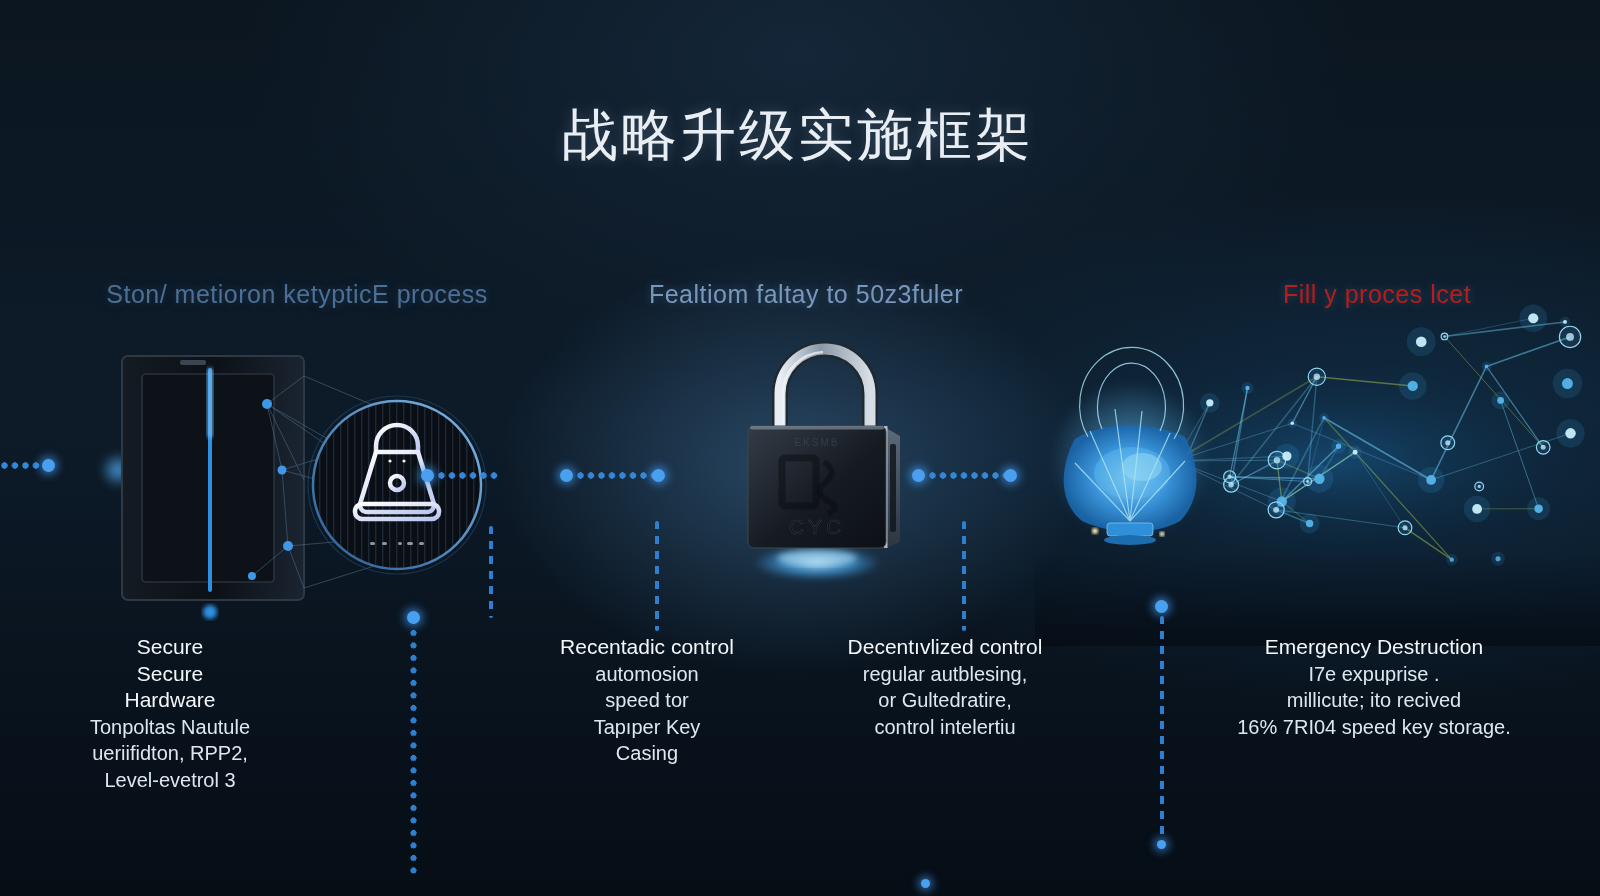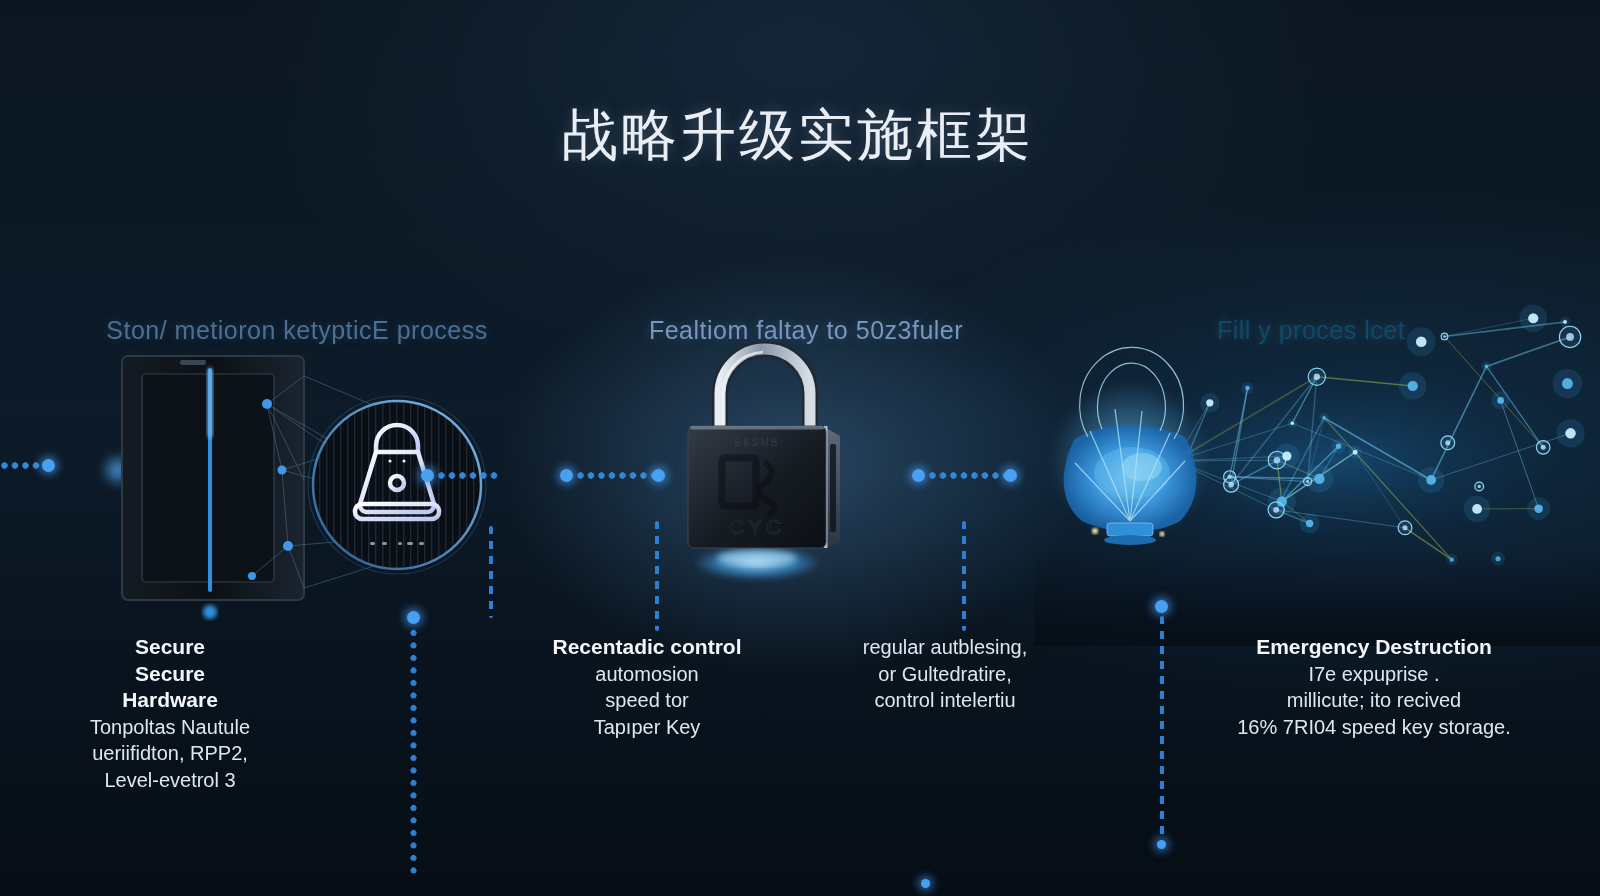--- a/index.html
+++ b/index.html
@@ -11,35 +11,35 @@
       radial-gradient(760px 360px at 86% 50%, rgba(18,58,90,.55) 0%, rgba(6,12,20,0) 72%),
       radial-gradient(900px 520px at 50% 6%, #142638 0%, rgba(10,20,32,0) 62%),
       linear-gradient(180deg,#0b1620 0%, #0d1b29 46%, #060d15 100%);
   }
   .abs{position:absolute;}
   .title{
     position:absolute;top:60px;left:0;width:1596px;text-align:center;
     font-size:56px;font-weight:500;letter-spacing:3px;color:#e9eef4;
     text-shadow:0 0 14px rgba(180,210,240,.25);
   }
-  .col-header{position:absolute;top:280px;font-size:25px;font-weight:400;letter-spacing:.5px;white-space:nowrap;transform:translateX(-50%);margin-top:36px;}
+  .col-header{position:absolute;top:280px;font-size:25px;font-weight:400;letter-spacing:.5px;white-space:nowrap;transform:translateX(-50%);}
   .col-header.h1{left:297px;color:#4c7095;text-shadow:0 0 10px rgba(70,120,170,.35);}
   .col-header.h2{left:806px;color:#7897bc;text-shadow:0 0 10px rgba(110,150,200,.35);}
-  .col-header.h3{left:1311px;color:#0c4a6e;text-shadow:0 0 10px rgba(140,165,190,.3);}
+  .col-header.h3{left:1377px;color:#b91c1c;text-shadow:0 0 10px rgba(140,165,190,.3);}
 
   
   .dots-h{position:absolute;height:9px;background-image:radial-gradient(circle at 4.5px 4.5px,#3487d8 3px,rgba(0,0,0,0) 3.4px);background-size:10.5px 9px;background-repeat:repeat-x;}
   .dots-v{position:absolute;width:9px;background-image:radial-gradient(circle at 4.5px 5px,#2f7fd0 2.9px,rgba(0,0,0,0) 3.3px);background-size:9px 12.5px;background-repeat:repeat-y;}
   .dash-v{position:absolute;width:4px;border-radius:2px;background-image:repeating-linear-gradient(180deg,#2f7fd0 0 8px,rgba(0,0,0,0) 8px 15px);}
   .bigdot{position:absolute;width:13px;height:13px;border-radius:50%;background:#4aa0f0;box-shadow:0 0 9px 3px rgba(64,150,235,.65);}
   .bigdot.sm{width:9px;height:9px;}
 
   
   .tb{position:absolute;top:634px;text-align:center;color:#dfe7ee;font-size:20px;line-height:26.5px;font-weight:400;}
-  .tb .bold{font-size:21px;color:#f4f7fa;font-weight:700;}
+  .tb .bold{font-size:21px;color:#f4f7fa;font-weight:400;}
   .tb1{left:30px;width:280px;}
   .tb2{left:518px;width:258px;}
   .tb3{left:806px;width:278px;}
   .tb4{left:1175px;width:398px;}
 
   svg{display:block;}
 </style>
 </head>
 <body>
 
@@ -136,21 +136,21 @@
         <rect x="278" y="212" width="5" height="3" rx="1.5"></rect>
           <rect x="290" y="212" width="5" height="3" rx="1.5"></rect>
         <rect x="306" y="212" width="4" height="3" rx="1.5"></rect>
           <rect x="315" y="212" width="6" height="3" rx="1.5"></rect>
         <rect x="327" y="212" width="5" height="3" rx="1.5"></rect>
       </g>
     </g>
   </svg>
 </div>
 
-<div class="abs" style="left:660px;top:336px;">
+<div class="abs" style="left:720px;top:336px;">
   <svg width="210" height="260" viewBox="0 0 210 260">
     <defs>
       <linearGradient id="shackleG" x1="0" y1="0" x2="1" y2="0">
         <stop offset="0" stop-color="#e8eef4"></stop>
           <stop offset=".45" stop-color="#8a97a6"></stop>
           <stop offset="1" stop-color="#d7dee6"></stop>
       </linearGradient>
       <linearGradient id="bodyG" x1="0" y1="0" x2="1" y2="1">
         <stop offset="0" stop-color="#333c47"></stop>
           <stop offset=".55" stop-color="#161b22"></stop>
@@ -406,23 +406,25 @@
   <div>Tonpoltas Nautule</div>
   <div>ueriifidton, RPP2,</div>
   <div>Level-evetrol 3</div>
 </div>
 
 <div class="tb tb2">
   <div class="bold">Recentadic control</div>
   <div>automosion</div>
   <div>speed tor</div>
   <div>Tapıper Key</div>
+  <div>Casing</div>
 </div>
 
 <div class="tb tb3">
+  <div class="bold">Decentıvlized control</div>
   <div>regular autblesing,</div>
   <div>or Gultedratire,</div>
   <div>control intelertiu</div>
 </div>
 
 <div class="tb tb4">
   <div class="bold">Emergency Destruction</div>
   <div>I7e expuprise .</div>
   <div>millicute; ito recived</div>
   <div>16% 7RI04 speed key storage.</div>

